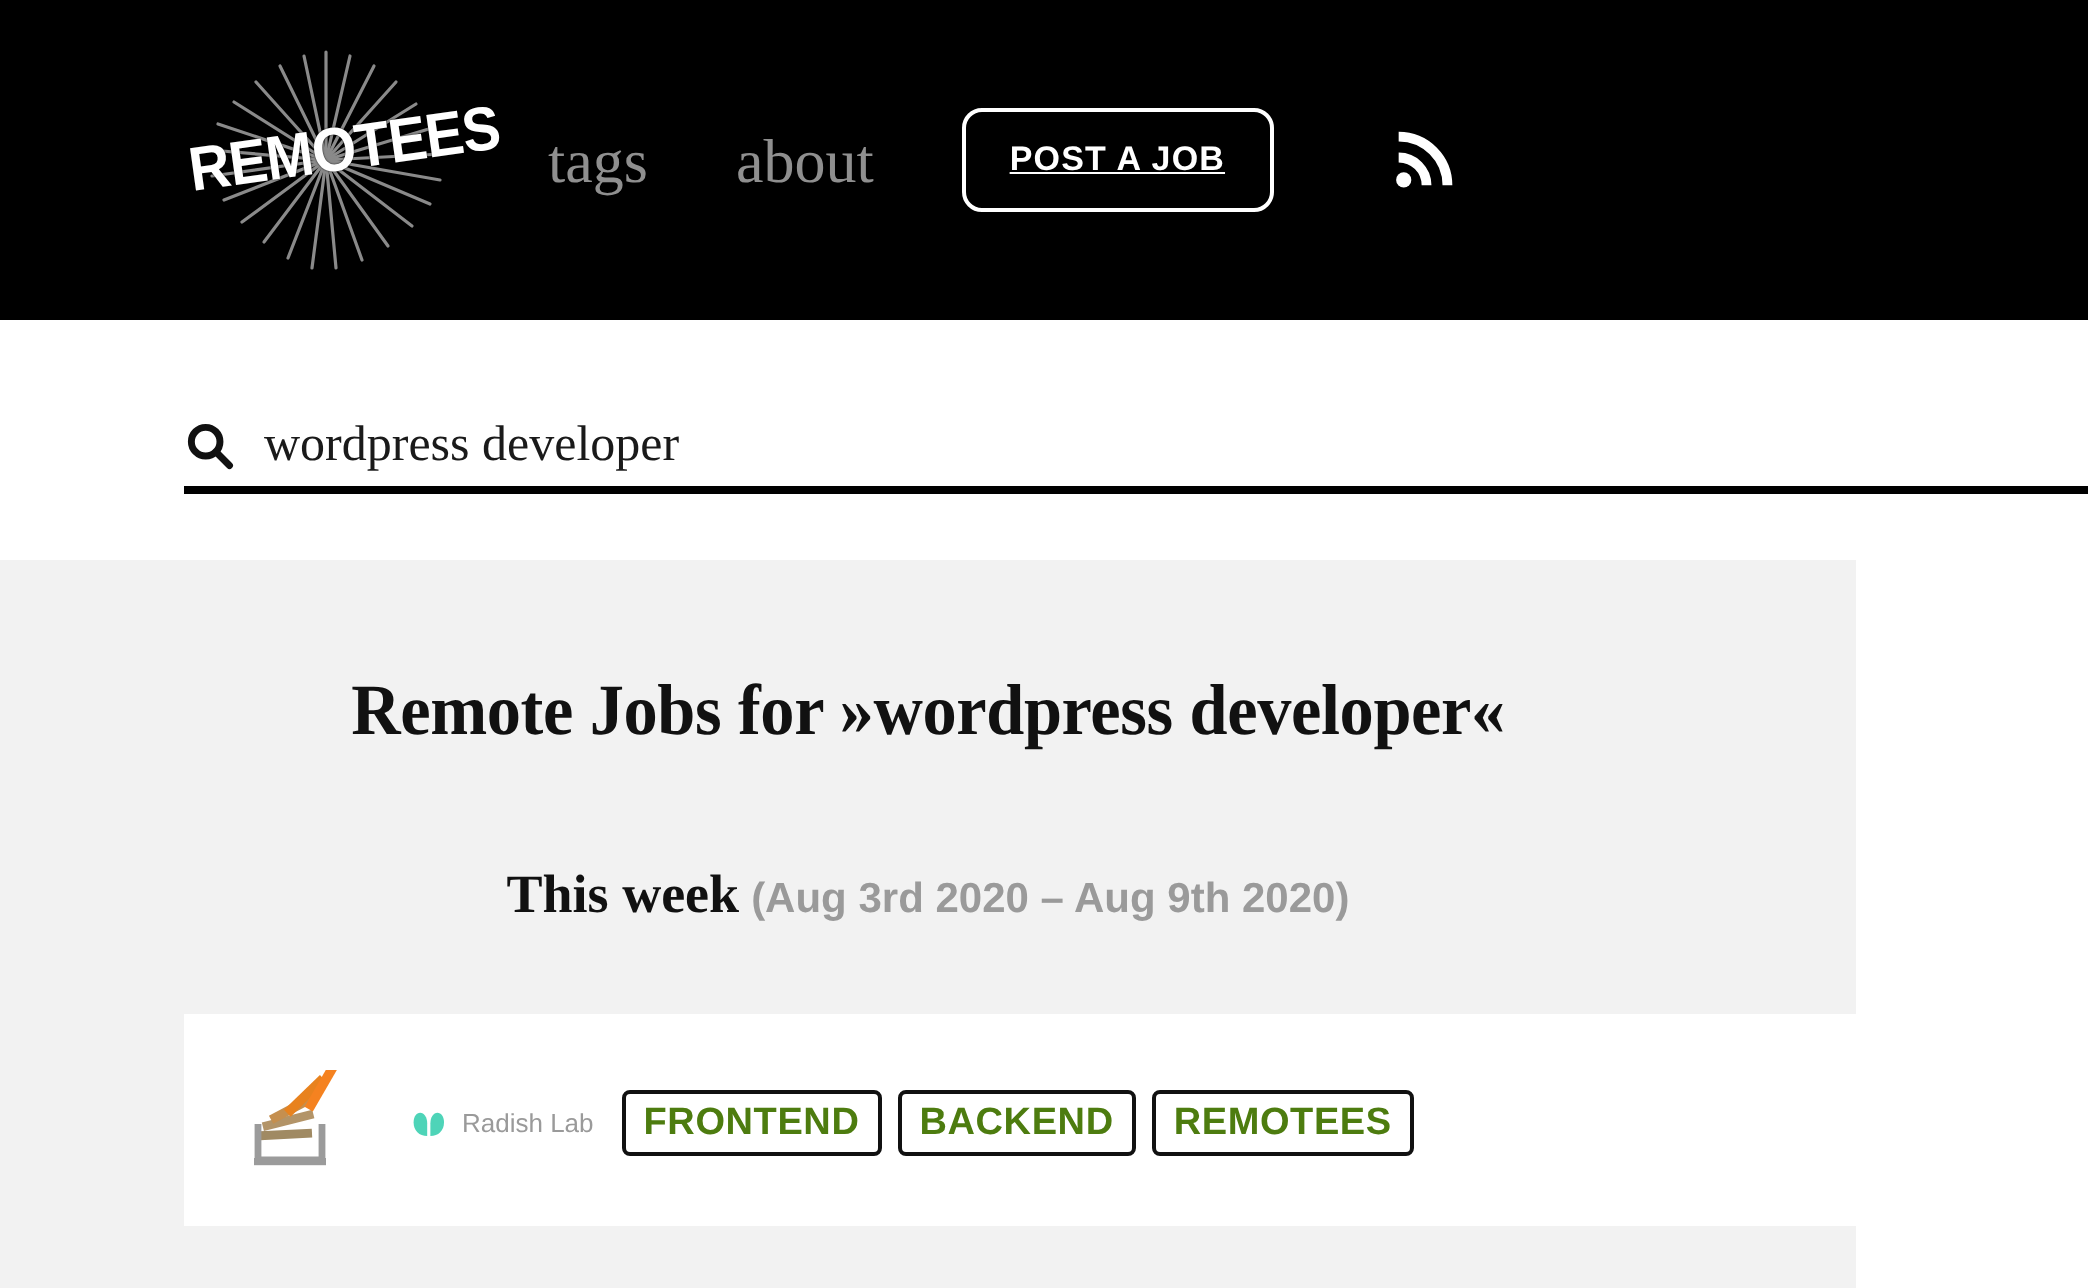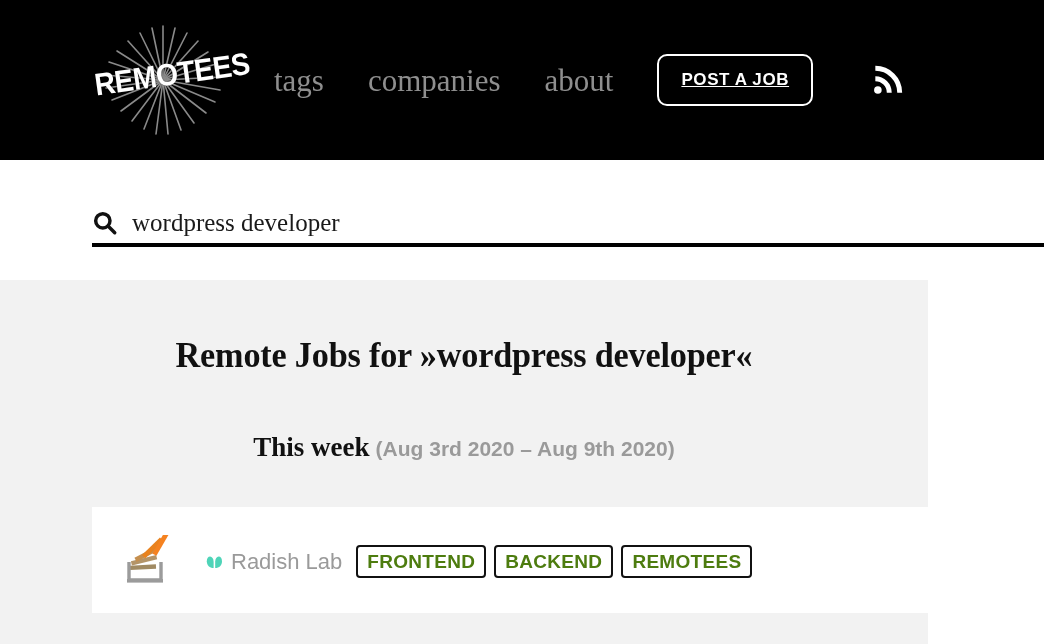--- a/index.html
+++ b/index.html
@@ -223,21 +223,21 @@
     margin-top: 14px;
   }
   .company-icon {
     width: 17px;
     height: 14px;
     flex: 0 0 auto;
     margin-right: 8px;
   }
   .company-name {
     font-family: "Liberation Sans", sans-serif;
-    font-size: 22px;
+    font-size: 13px;
     color: #9a9a9a;
     margin-right: 14px;
     white-space: nowrap;
     text-decoration: none;
   }
   .tag {
     display: inline-flex;
     align-items: center;
     justify-content: center;
     border: 2px solid #111111;
@@ -289,21 +289,20 @@
           <line x1="75" y1="56" x2="40" y2="17"></line>
           <line x1="75" y1="56" x2="52" y2="9"></line>
           <line x1="75" y1="56" x2="64" y2="4"></line>
         </g>
       </svg>
       <span class="logo-word">REMOTEES</span>
     </a>
 
     <nav class="nav">
       <a class="nav-link" href="#">tags</a>
-      <a class="nav-link" href="#">companies</a>
       <a class="nav-link" href="#">about</a>
     </nav>
 
     <a class="post-job-btn" href="#">POST A JOB</a>
 
     <svg class="rss-icon" viewBox="0 0 24 24">
       <circle cx="5.6" cy="18.3" r="2.4" fill="#ffffff"></circle>
       <path d="M4 11.2 a8.8 8.8 0 0 1 8.8 8.8" fill="none" stroke="#ffffff" stroke-width="3.1" stroke-linecap="butt"></path>
       <path d="M4 4.6 a15.4 15.4 0 0 1 15.4 15.4" fill="none" stroke="#ffffff" stroke-width="3.1" stroke-linecap="butt"></path>
     </svg>

